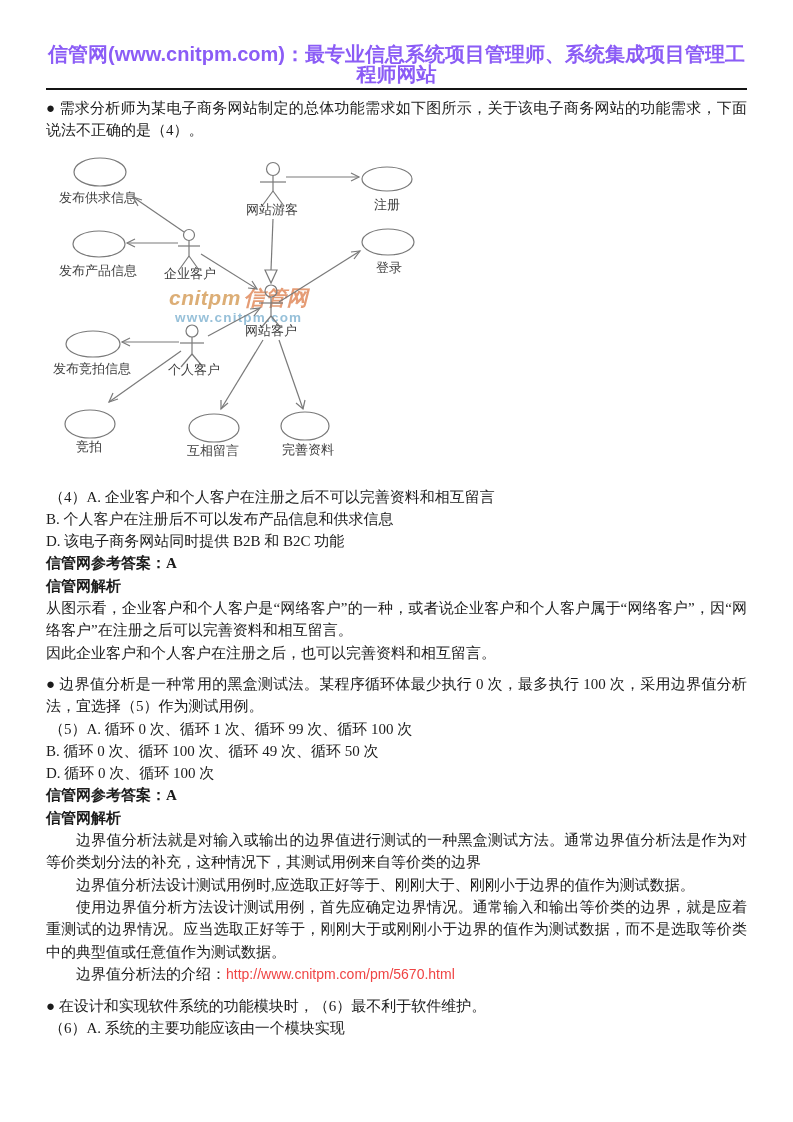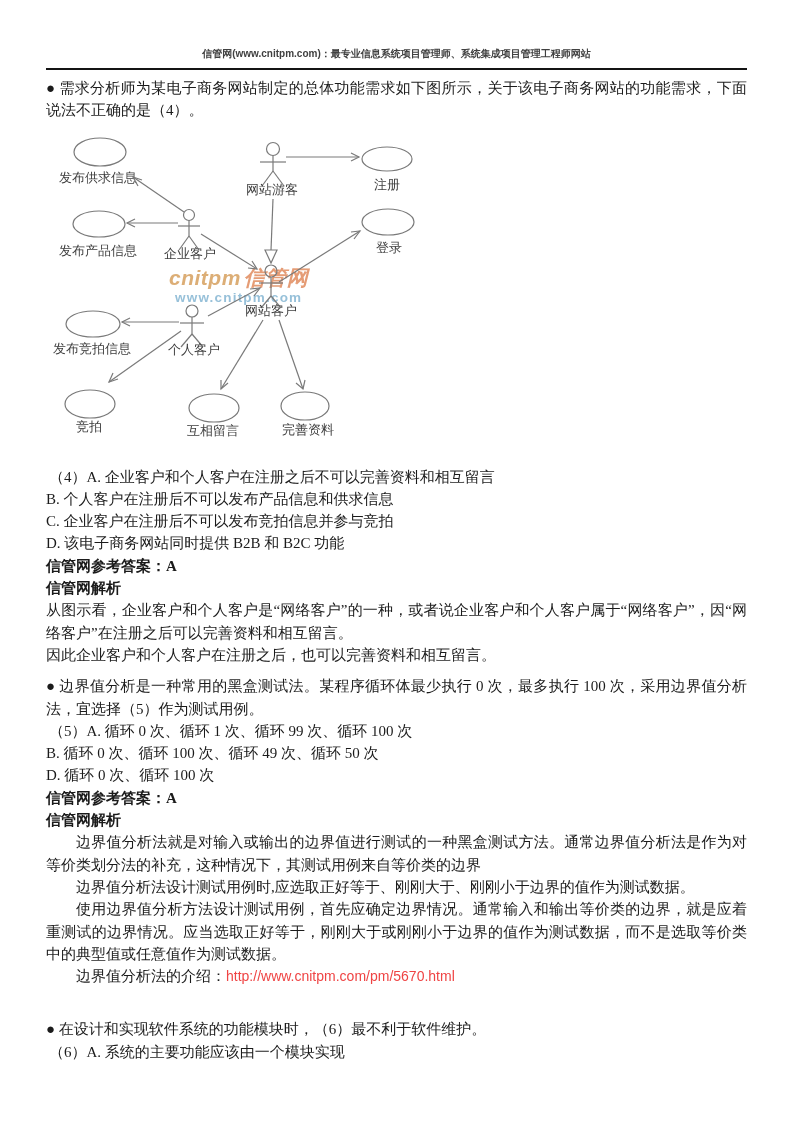--- a/index.html
+++ b/index.html
@@ -3,32 +3,32 @@
 <meta charset="utf-8">
 <style>
   html,body{margin:0;padding:0;background:#ffffff;}
   body{
     width:793px;height:1122px;box-sizing:border-box;
     padding:44px 46px 0 46px;overflow:hidden;
     font-family:"Liberation Serif","DejaVu Serif",serif;
     font-size:15px;line-height:22.3px;color:#1b1b1b;
   }
   .site-header{
-    text-align:center;font-weight:bold;color:#404040;
+    text-align:center;font-weight:bold;color:#8b5cf6;
     font-family:"Liberation Sans","DejaVu Sans",sans-serif;
-    font-size:10px;line-height:20px;
+    font-size:20px;line-height:20px;
   }
   .header-rule{border-bottom:2px solid #141414;margin:4px 0 7px 0;}
   p{margin:0;text-align:justify;}
   .bold{font-weight:bold;}
   .opt{margin:0;}
   .opt-first{padding-left:3px;}
   .indent{text-indent:2em;}
   .sec-q5{margin-top:9px;}
-  .sec-q6{margin-top:31px;}
+  .sec-q6{margin-top:10px;}
   .diagram-wrap{width:412px;height:336px;margin:3px 0 5px 4px;position:relative;}
   .diagram-wrap svg{display:block;}
   .uml-stroke{stroke:#7a7a7a;stroke-width:1.2;fill:none;}
   .uml-label{font-size:13px;fill:#3e3e3e;font-family:"Liberation Serif","DejaVu Serif",serif;}
   .wm1{font-size:21px;font-weight:bold;font-style:italic;letter-spacing:.5px;opacity:.85;
        font-family:"Liberation Sans","DejaVu Sans",sans-serif;}
   .wm2{font-size:13.5px;font-weight:bold;fill:#8cbad5;letter-spacing:1.2px;opacity:.9;
        font-family:"Liberation Sans","DejaVu Sans",sans-serif;}
   .ext-link{color:#ef4444;text-decoration:none;
        font-family:"Liberation Sans","DejaVu Sans",sans-serif;font-size:14px;}
@@ -161,21 +161,20 @@
       </g>
       <g class="uml-stroke">
         <line x1="228" y1="195" x2="252" y2="264"></line>
           <polyline points="245,258 252,264 254,255"></polyline>
       </g>
     </svg>
   </div>
 
   <div class="opt opt-first">（4）A. 企业客户和个人客户在注册之后不可以完善资料和相互留言</div>
   <div class="opt">B. 个人客户在注册后不可以发布产品信息和供求信息</div>
-  <div class="opt">C. 企业客户在注册后不可以发布竞拍信息并参与竞拍</div>
   <div class="opt">D. 该电子商务网站同时提供 B2B 和 B2C 功能</div>
   <p class="bold">信管网参考答案：A</p>
   <p class="bold">信管网解析</p>
   <p>从图示看，企业客户和个人客户是“网络客户”的一种，或者说企业客户和个人客户属于“网络客户”，因“网络客户”在注册之后可以完善资料和相互留言。</p>
   <p>因此企业客户和个人客户在注册之后，也可以完善资料和相互留言。</p>
 </section>
 
 <section class="sec-q5">
   <p>● 边界值分析是一种常用的黑盒测试法。某程序循环体最少执行 0 次，最多执行 100 次，采用边界值分析法，宜选择（5）作为测试用例。</p>
   <div class="opt opt-first">（5）A. 循环 0 次、循环 1 次、循环 99 次、循环 100 次</div>

